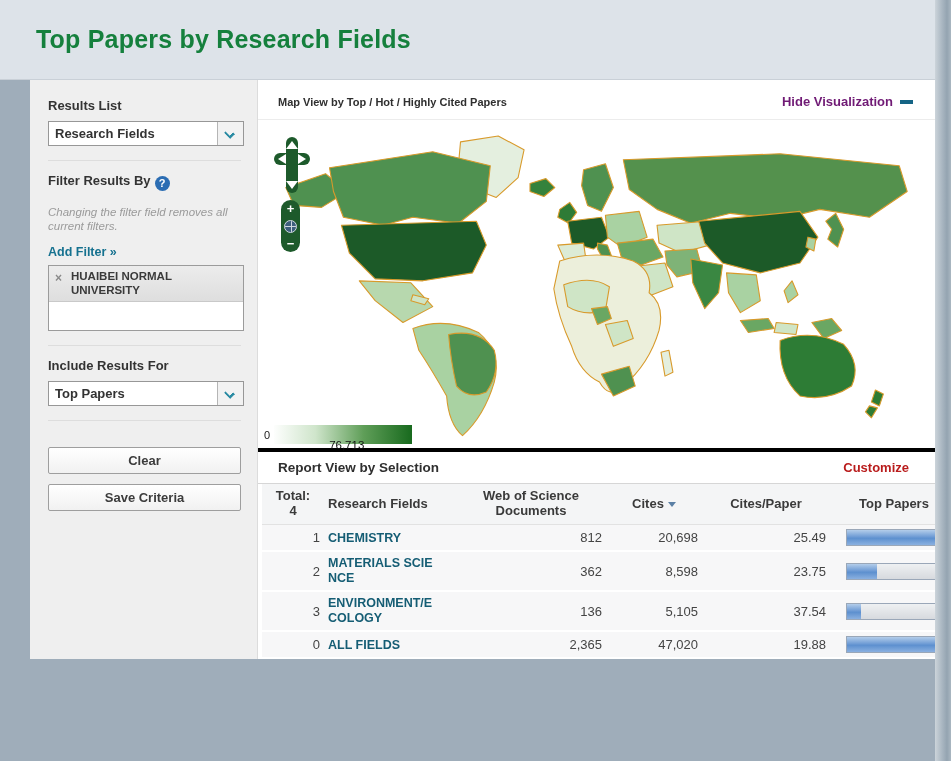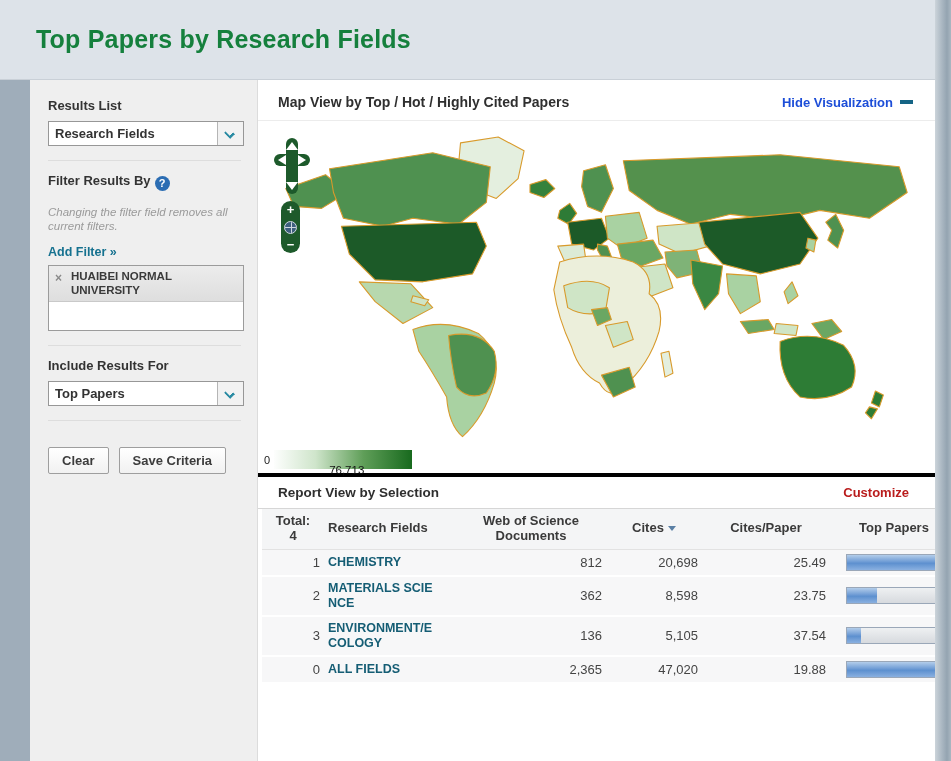--- a/index.html
+++ b/index.html
@@ -9,21 +9,21 @@
   .viewport { width:951px; height:761px; position:relative; }
 
   
   .page-header {
     height:80px; background:#dde3e9; border-bottom:1px solid #c9d0d7;
     display:flex; align-items:center; padding-left:36px;
   }
   .page-title { font-size:25px; font-weight:bold; color:#15803d; letter-spacing:.2px; }
 
   
-  .content { display:flex; margin-left:30px; margin-right:16px; height:681px; }
+  .content { display:flex; margin-left:30px; margin-right:16px; height:579px; }
   .scroll-strip {
     position:absolute; top:0; right:0; width:16px; height:761px;
     background:linear-gradient(90deg,#ccd4da 0%, #a9b6c1 45%, #94a4b1 75%, #aab7c1 100%);
   }
 
   
   .sidebar { width:228px; background:#efefef; border-right:1px solid #dcdcdc; padding:18px 16px 0 18px; flex:none; }
   .side-label { font-size:13px; font-weight:bold; color:#333; margin-bottom:8px; }
   .side-section { padding-bottom:14px; margin-bottom:12px; border-bottom:1px solid #ddd; }
 
@@ -39,31 +39,31 @@
   .help-icon { display:inline-block; width:15px; height:15px; border-radius:50%;
     background:#2b6db3; color:#fff; font-size:11px; font-weight:bold; text-align:center;
     line-height:15px; vertical-align:-2px; margin-left:4px; }
   .filter-note { font-size:11.5px; font-style:italic; color:#9a9a9a; line-height:1.25; margin:14px 0 8px 0; width:190px; }
   .add-filter { font-size:12.5px; font-weight:bold; color:#15718f; text-decoration:none; display:inline-block; margin-bottom:6px; }
   .filter-box { width:196px; height:66px; background:#fff; border:1px solid #9b9b9b; overflow:hidden; }
   .filter-chip { background:linear-gradient(#ececec,#dedede); border-bottom:1px solid #c9c9c9;
     padding:4px 6px 4px 22px; position:relative; font-size:11.5px; font-weight:bold; color:#3a3a3a; line-height:1.2; cursor:default; }
   .chip-x { position:absolute; left:6px; top:5px; color:#8a8a8a; font-size:12px; font-weight:bold; cursor:pointer; }
 
-  .side-buttons { padding-top:14px; display:flex; gap:10px; }
+  .side-buttons { padding-top:14px; display:flex; gap:10px;flex-direction:column; }
   .btn { background:linear-gradient(#ffffff,#f1f1f1); border:1px solid #9e9e9e; border-radius:2px;
     font-size:13px; font-weight:bold; color:#3c3c3c; padding:5px 13px; cursor:pointer; font-family:"Liberation Sans",sans-serif; }
 
   
   .main { flex:1; background:#fff; display:flex; flex-direction:column; min-width:0; }
 
   .map-header { display:flex; align-items:center; justify-content:space-between;
     padding:14px 22px 10px 20px; border-bottom:1px solid #ececec; }
-  .map-title { font-size:14px; font-weight:bold; color:#2f2f2f; }
-  .hide-link { font-size:13px; font-weight:bold; color:#1d4ed8; text-decoration:none; display:flex; align-items:center; gap:7px; }
+  .map-title { font-size:11px; font-weight:bold; color:#2f2f2f; }
+  .hide-link { font-size:13px; font-weight:bold; color:#701a75; text-decoration:none; display:flex; align-items:center; gap:7px; }
   .minus-icon { width:13px; height:4px; background:#156485; display:inline-block; }
 
   .map-area { position:relative; height:352px; background:#fff; }
   .world-map { position:absolute; left:6px; top:6px; width:calc(100% - 12px); height:316px; }
 
   .map-controls { position:absolute; left:14px; top:16px; width:44px; }
   .pan-ctl { display:block; cursor:pointer; }
   .zoom-pill { margin:6px 0 0 9px; width:19px; height:52px; background:#1d5a2b; border-radius:10px;
     display:flex; flex-direction:column; align-items:center; justify-content:space-between; padding:2px 0; cursor:pointer; }
   .zoom-pill .zp-txt { color:#fff; font-size:13px; font-weight:bold; line-height:13px; }

